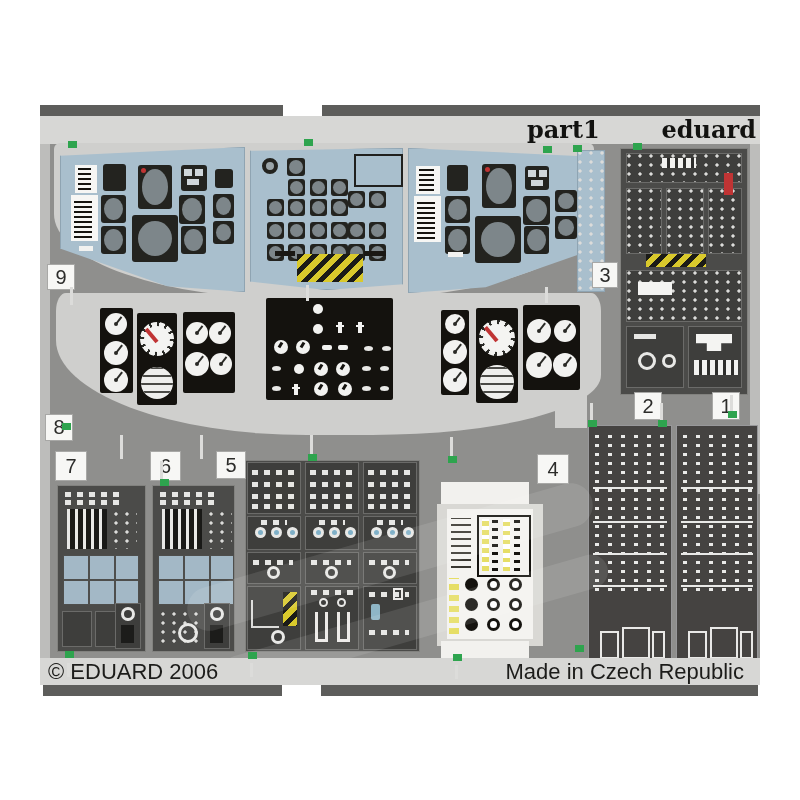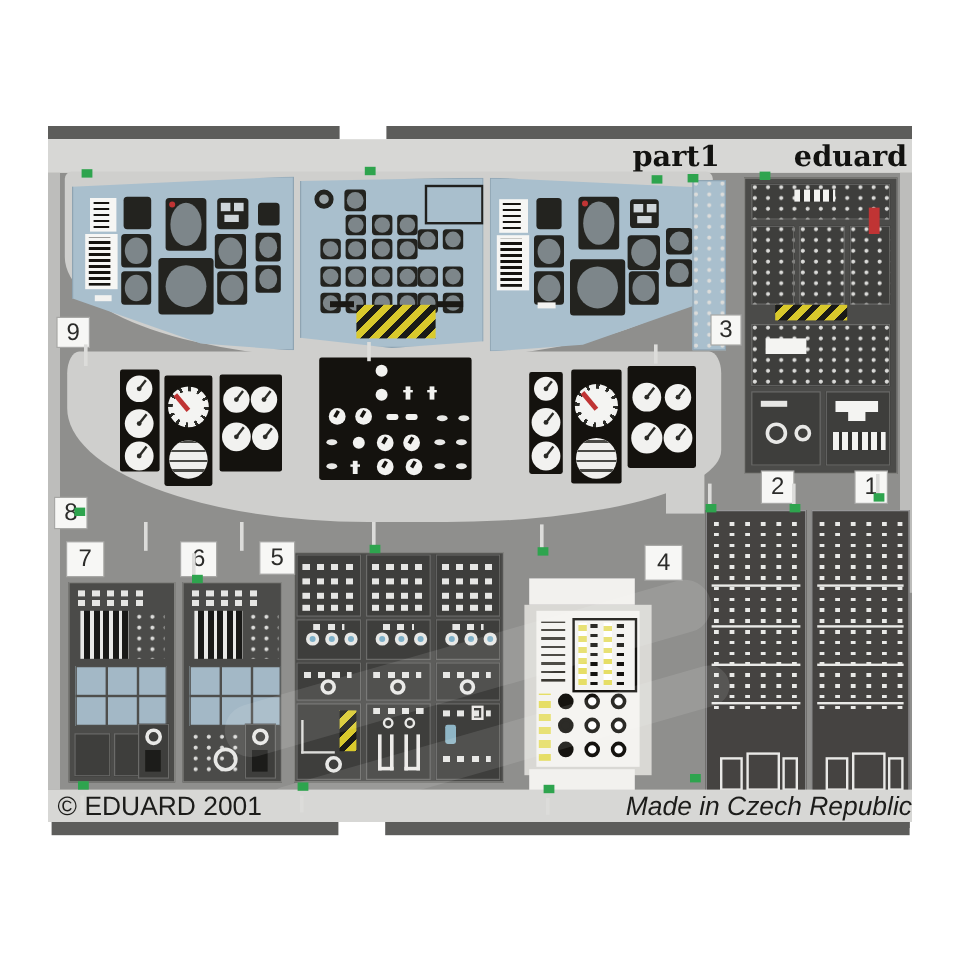--- a/index.html
+++ b/index.html
@@ -539,22 +539,22 @@
   <div class="abs tab" style="left:673px;top:288px;width:26px;height:26px;line-height:26px;"><span>1</span></div>
   <div class="abs tab" style="left:16px;top:347px;width:30px;height:28px;line-height:28px;"><span>7</span></div>
   <div class="abs tab" style="left:111px;top:347px;width:29px;height:28px;line-height:28px;"><span>6</span></div>
   <div class="abs tab" style="left:177px;top:347px;width:28px;height:26px;line-height:26px;"><span>5</span></div>
   <div class="abs tab" style="left:498px;top:350px;width:30px;height:28px;line-height:28px;"><span>4</span></div>
 
   <div class="abs wm" style="left:140px;top:430px;width:420px;height:44px;"></div>
   <div class="abs wm" style="left:175px;top:500px;width:400px;height:34px;"></div>
 
   <div class="abs" id="footer-strip">
-    <span class="abs" style="left:8px;">© EDUARD 2001</span>
-    <span class="abs" style="right:0;font-style:italic;">Made in Czech Republic</span>
+    <span class="abs" style="left:8px;">© EDUARD 2006</span>
+    <span class="abs" style="right:16px;">Made in Czech Republic</span>
   </div>
 
   <div class="abs bar" style="left:3px;top:580px;width:239px;"></div>
   <div class="abs bar" style="left:281px;top:580px;width:437px;"></div>
 <div class="abs stem" style="left: 30px; top: 182px; height: 18px;"></div>
     <div class="abs stem" style="left: 266px; top: 180px; height: 16px;"></div>
     <div class="abs stem" style="left: 505px; top: 182px; height: 16px;"></div>
     <div class="abs stem" style="left: 120px; top: 356px; height: 22px;"></div>
     <div class="abs stem" style="left: 270px; top: 330px; height: 22px;"></div>
     <div class="abs stem" style="left: 410px; top: 332px; height: 22px;"></div>

